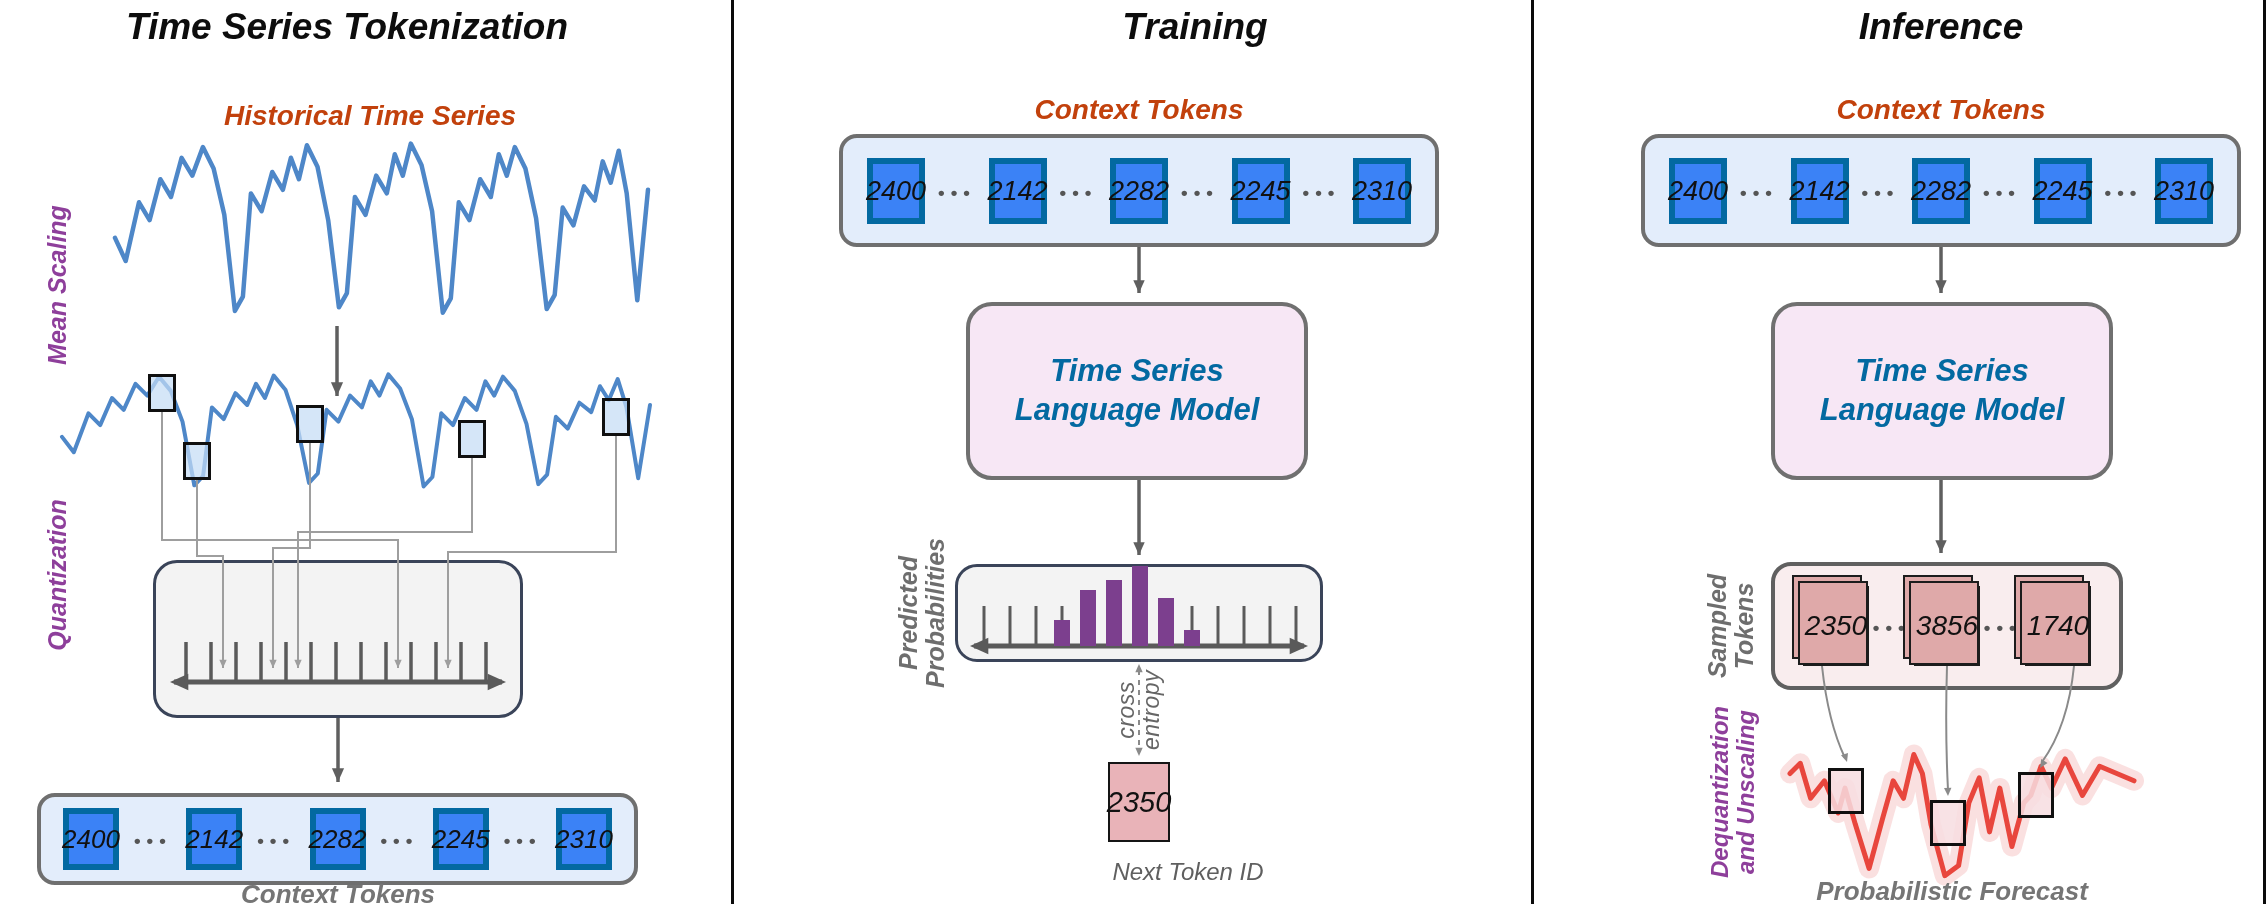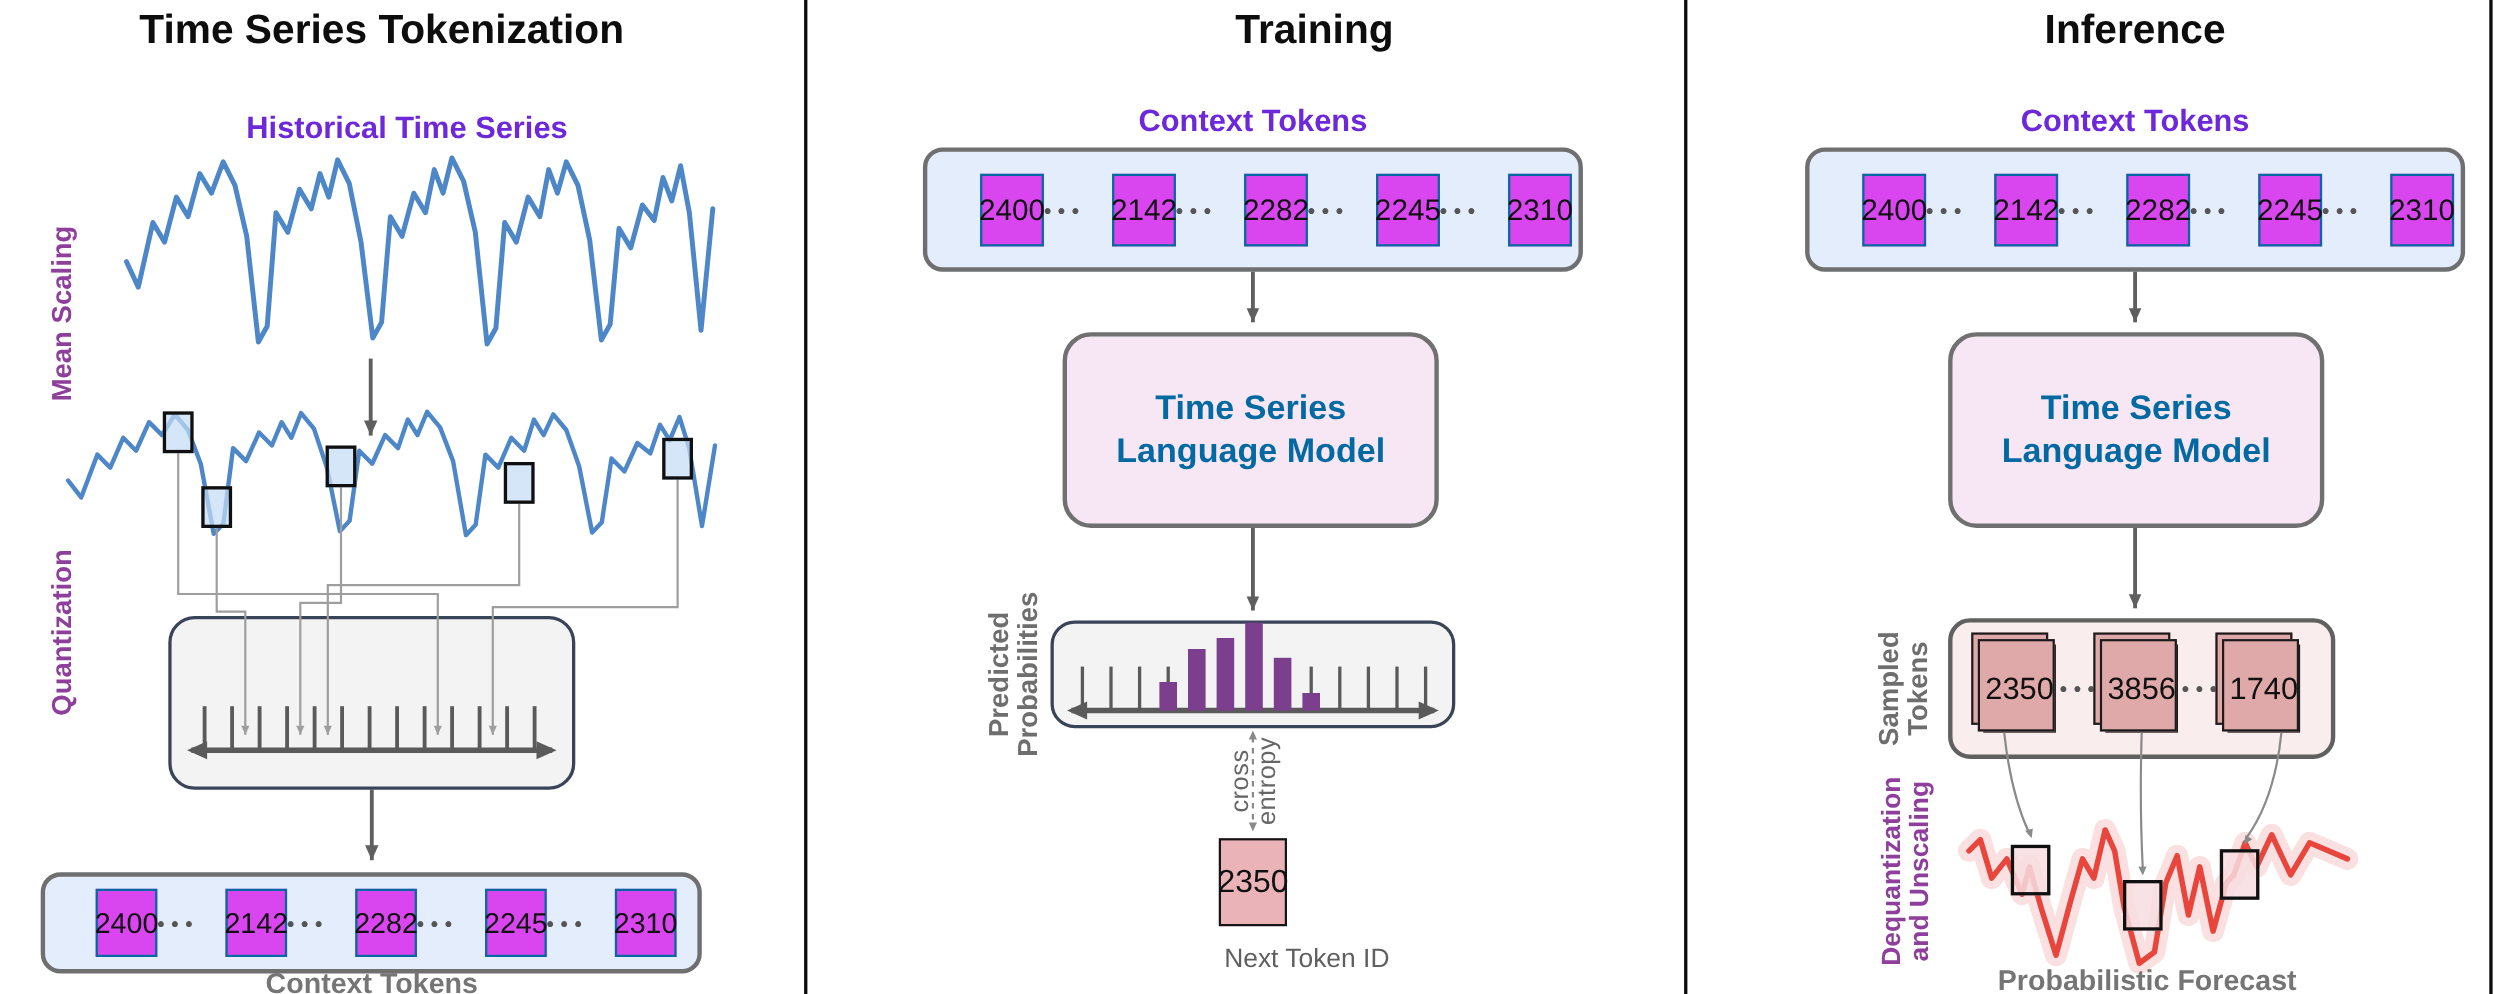--- a/index.html
+++ b/index.html
@@ -1,27 +1,27 @@
 <!DOCTYPE html>
 <html><head>
 <meta charset="utf-8">
 <style>
   html,body{margin:0;padding:0;background:#ffffff;overflow:hidden;}
   *{box-sizing:border-box;}
   .canvas{position:relative;width:1851px;height:904px;background:#fff;
-          font-family:"Liberation Sans",sans-serif;}
+          font-family:"Liberation Sans",sans-serif;font-style:italic;}
   svg.layer{position:absolute;left:0;top:0;pointer-events:none;}
   .z1{z-index:1}.z3{z-index:3}
 
   .divider{position:absolute;top:0;width:3px;height:904px;background:#0a0a0a;z-index:5;}
 
   .title{position:absolute;transform:translateX(-50%);font-size:37px;font-weight:800;
          color:#0d0d0d;white-space:nowrap;z-index:3;}
   .subtitle{position:absolute;transform:translateX(-50%);font-size:28px;font-weight:700;
-         color:#6d28d9;white-space:nowrap;z-index:3;}
+         color:#c2410c;white-space:nowrap;z-index:3;}
   .caption{position:absolute;transform:translateX(-50%);font-size:26px;font-weight:700;
          color:#757575;white-space:nowrap;z-index:3;}
   .caption-light{position:absolute;transform:translateX(-50%);font-size:24px;font-weight:400;
          color:#5f5f5f;white-space:nowrap;z-index:3;}
 
   .vlabel{position:absolute;transform:translate(-50%,-50%) rotate(-90deg);
           white-space:nowrap;text-align:center;line-height:1.08;z-index:3;}
   .vlabel.purple{color:#8e3f9b;font-weight:700;font-size:25px;}
   .vlabel.gray{color:#6e6e6e;font-weight:700;font-size:25px;}
   .vlabel.loss{color:#666;font-weight:500;font-size:23px;letter-spacing:.5px;}
@@ -29,23 +29,23 @@
 
   .box{position:absolute;z-index:2;}
   .ctxbox{background:#e3edfb;border:4px solid #6f6f6f;border-radius:18px;}
   .graybox{background:#f3f3f3;border:3px solid #3a4459;border-radius:24px;}
   .modelbox{background:#f7e7f5;border:4px solid #707070;border-radius:26px;
             display:flex;flex-direction:column;align-items:center;justify-content:center;}
   .modelbox .mline{color:#0369a1;font-weight:800;font-size:31px;line-height:1.25;}
   .pinkbox{background:#f9edee;border:4px solid #606060;border-radius:20px;}
 
   .tokrow{position:absolute;display:flex;align-items:center;justify-content:space-between;z-index:3;}
-  .tok{width:58px;height:66px;background:#d946ef;border:2px solid #0369a1;
+  .tok{width:58px;height:66px;background:#3b82f6;border:6px solid #0369a1;
        display:flex;align-items:center;justify-content:center;
-       font-size:27px;color:#111;flex:0 0 auto;margin-left:24px;}
+       font-size:27px;color:#111;flex:0 0 auto;}
   .tokrow.small .tok{width:56px;height:62px;font-size:26px;}
   .dots{color:#555;font-size:19px;letter-spacing:6px;font-weight:700;white-space:nowrap;
         transform:translateY(2px);}
   .card{position:relative;width:66px;height:80px;background:#e2aeae;border:2px solid #1c1c1c;
         display:flex;align-items:center;justify-content:center;font-size:28px;color:#111;
         flex:0 0 auto;z-index:0;}
   .card::before,.card::after{content:"";position:absolute;width:66px;height:80px;
         background:#dfa9a9;border:2px solid #1c1c1c;}
   .card::before{top:-7px;left:-7px;z-index:-1;}
   .card::after{top:-13px;left:-13px;z-index:-2;}

